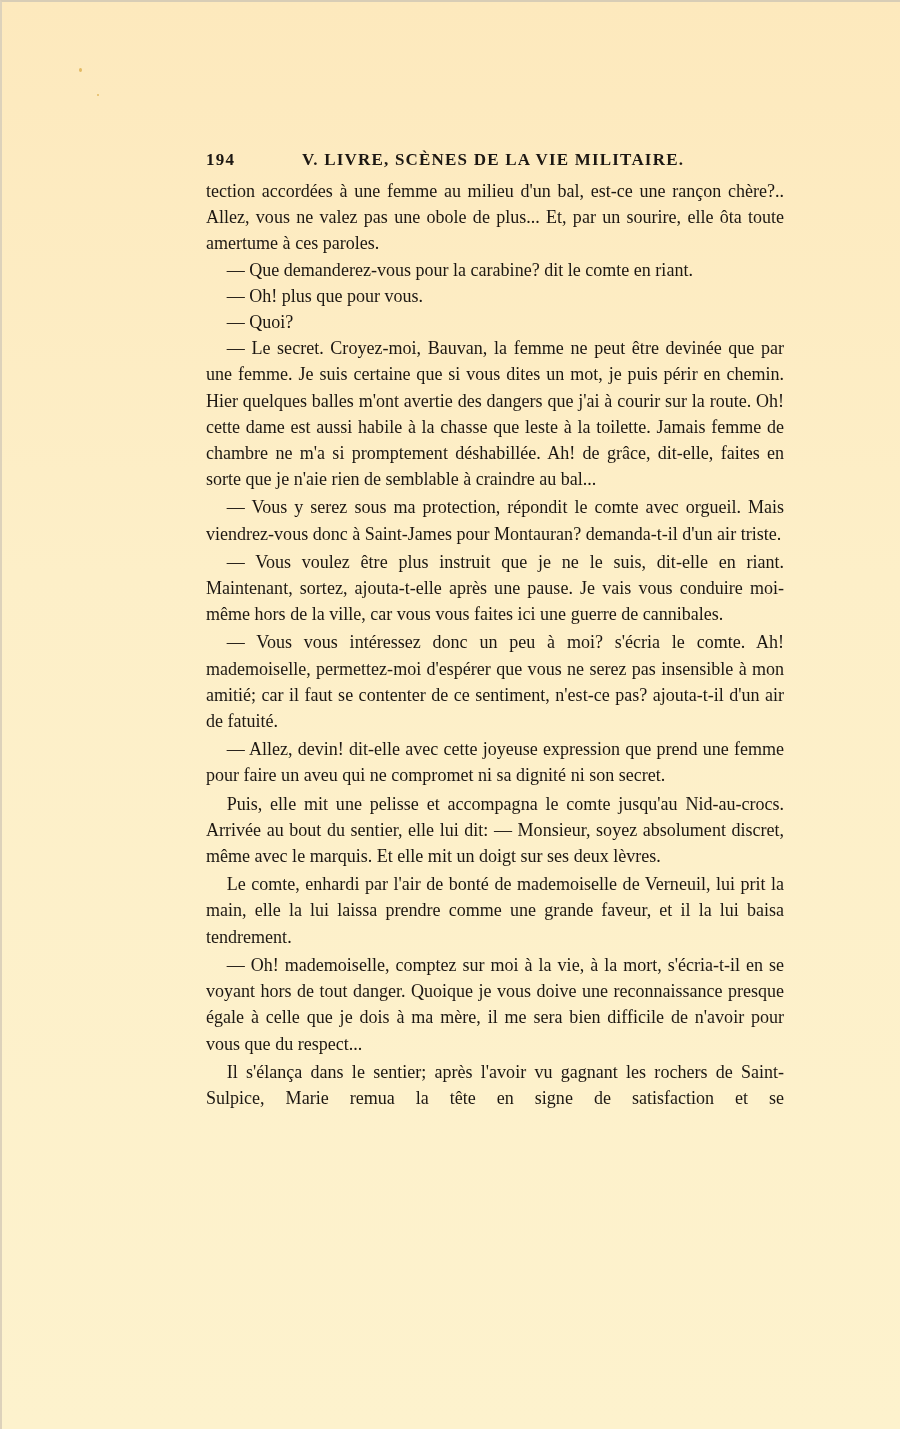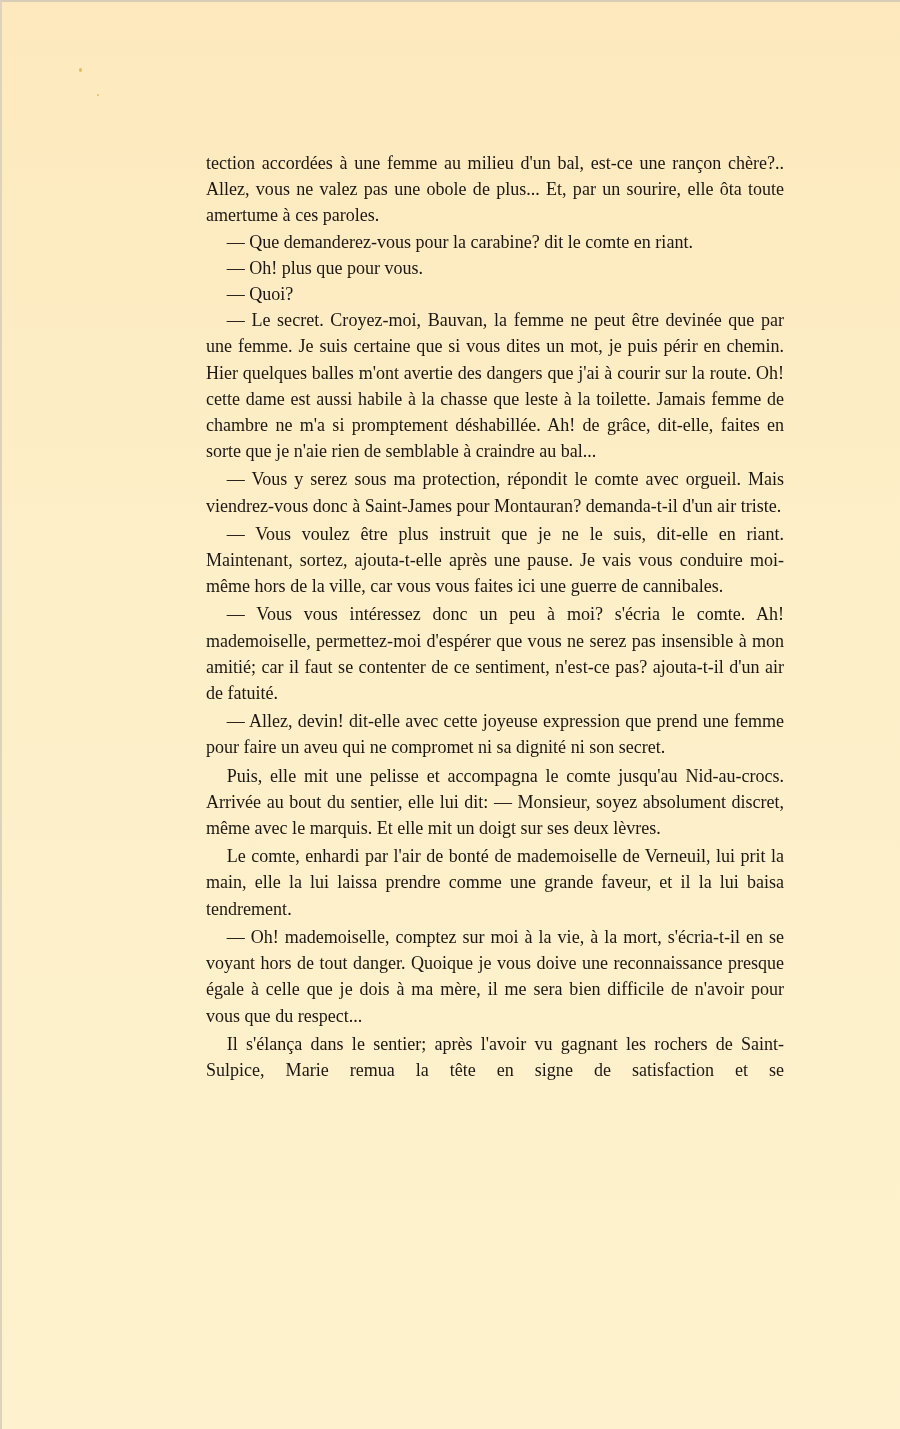--- a/index.html
+++ b/index.html
@@ -40,20 +40,24 @@
     .spot { position: absolute; border-radius: 50%; background: #d8a53a; opacity: .7; }
   </style>
 </head>
 <body>
 
 <div class="page">
   <div class="spot" style="left:77px;top:66px;width:3px;height:4px;"></div>
   <div class="spot" style="left:95px;top:92px;width:2px;height:2px;"></div>
 
   <div class="textblock">
+    <div class="header">
+      <span class="pnum">194</span>
+      <span>V. LIVRE, SCÈNES DE LA VIE MILITAIRE.</span>
+    </div>
     <div class="body-text">
       <p class="para cont">tection accordées à une femme au milieu d'un bal, est-ce une rançon chère?.. Allez, vous ne valez pas une obole de plus... Et, par un sourire, elle ôta toute amertume à ces paroles.</p>
       <p class="para">— Que demanderez-vous pour la carabine? dit le comte en riant.</p>
       <p class="para">— Oh! plus que pour vous.</p>
       <p class="para">— Quoi?</p>
       <p class="para">— Le secret. Croyez-moi, Bauvan, la femme ne peut être devinée que par une femme. Je suis certaine que si vous dites un mot, je puis périr en chemin. Hier quelques balles m'ont avertie des dangers que j'ai à courir sur la route. Oh! cette dame est aussi habile à la chasse que leste à la toilette. Jamais femme de chambre ne m'a si promptement déshabillée. Ah! de grâce, dit-elle, faites en sorte que je n'aie rien de semblable à craindre au bal...</p>
       <p class="para gap">— Vous y serez sous ma protection, répondit le comte avec orgueil. Mais viendrez-vous donc à Saint-James pour Montauran? demanda-t-il d'un air triste.</p>
       <p class="para gap">— Vous voulez être plus instruit que je ne le suis, dit-elle en riant. Maintenant, sortez, ajouta-t-elle après une pause. Je vais vous conduire moi-même hors de la ville, car vous vous faites ici une guerre de cannibales.</p>
       <p class="para gap">— Vous vous intéressez donc un peu à moi? s'écria le comte. Ah! mademoiselle, permettez-moi d'espérer que vous ne serez pas insensible à mon amitié; car il faut se contenter de ce sentiment, n'est-ce pas? ajouta-t-il d'un air de fatuité.</p>
       <p class="para gap">— Allez, devin! dit-elle avec cette joyeuse expression que prend une femme pour faire un aveu qui ne compromet ni sa dignité ni son secret.</p>

